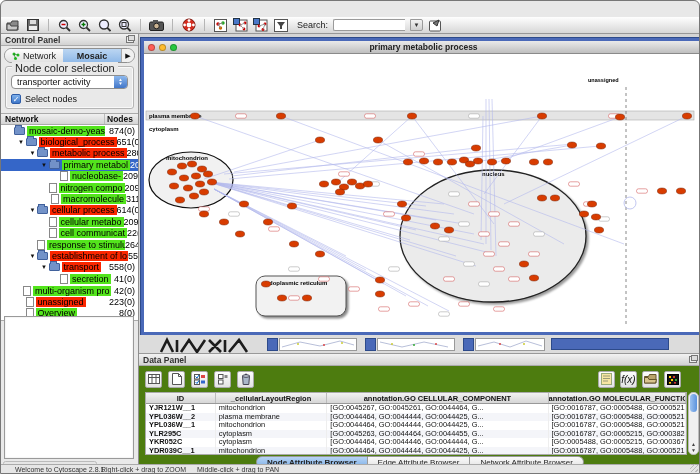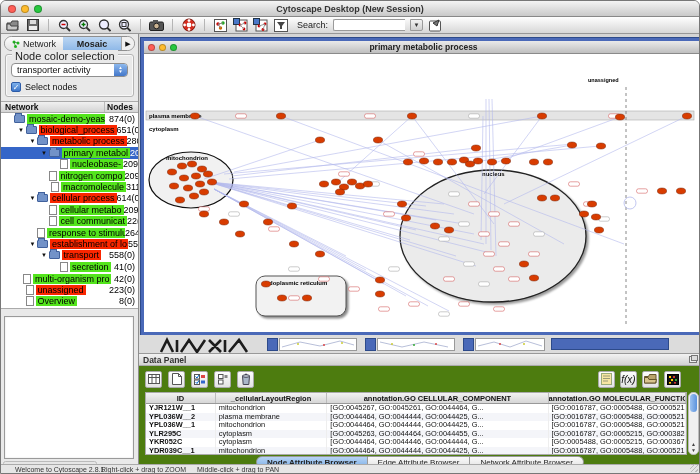--- a/index.html
+++ b/index.html
@@ -97,28 +97,20 @@
   .stitem{position:absolute;top:1px;font-size:7px;color:#333;white-space:nowrap;}
   #grip{position:absolute;right:1px;bottom:1px;width:8px;height:8px;
     background:repeating-linear-gradient(135deg,#bbb 0 1px,transparent 1px 3px);}
   svg text{font-family:"Liberation Sans",sans-serif;}
 </style>
 </head>
 <body>
 
 <div id="win">
 
-  <div class="titlebar">
-    <div class="lights">
-      <div class="light l-red"></div>
-      <div class="light l-yel"></div>
-      <div class="light l-grn"></div>
-    </div>
-    <span>Cytoscape Desktop (New Session)</span>
-  </div>
 
   <div class="toolbar">
     <span class="tbi">
       <svg width="13" height="11">
           <path d="M1,3 L5,3 L6,1 L12,1 L12,10 L1,10 Z" fill="#8a8a8a" stroke="#444"></path>
           <path d="M1,4 L4,4 L5,6 L12,6 L11,10 L1,10 Z" fill="#c9c9c9" stroke="#444"></path>
         </svg>
       </span>
     <span class="tbi">
       <svg width="12" height="12">
@@ -219,20 +211,24 @@
     <span class="searchbtn">▼</span>
     <span class="tbi">
       <svg width="13" height="13">
           <rect x="0.5" y="2" width="11" height="10" rx="1" fill="#fff" stroke="#555"></rect>
           <path d="M4,4 L10,1 L8,7 Z" fill="#777" stroke="#333"></path>
         </svg>
       </span>
   </div>
 
   <div id="cpanel">
+    <div class="phead">
+      <span>Control Panel</span>
+      <span class="floatico"></span>
+    </div>
     <div class="cptabs">
       <div class="cptab">
         <svg class="netglyph" viewBox="0 0 8 8">
             <circle cx="2" cy="2" r="1.5" fill="#2b2"></circle>
             <circle cx="6" cy="3" r="1.5" fill="#2b2"></circle>
             <circle cx="3.5" cy="6.5" r="1.5" fill="#2b2"></circle>
             <line x1="2" y1="2" x2="6" y2="3" stroke="#282" stroke-width=".7"></line>
             <line x1="2" y1="2" x2="3.5" y2="6.5" stroke="#282" stroke-width=".7"></line>
           </svg>
         <span>Network</span>

